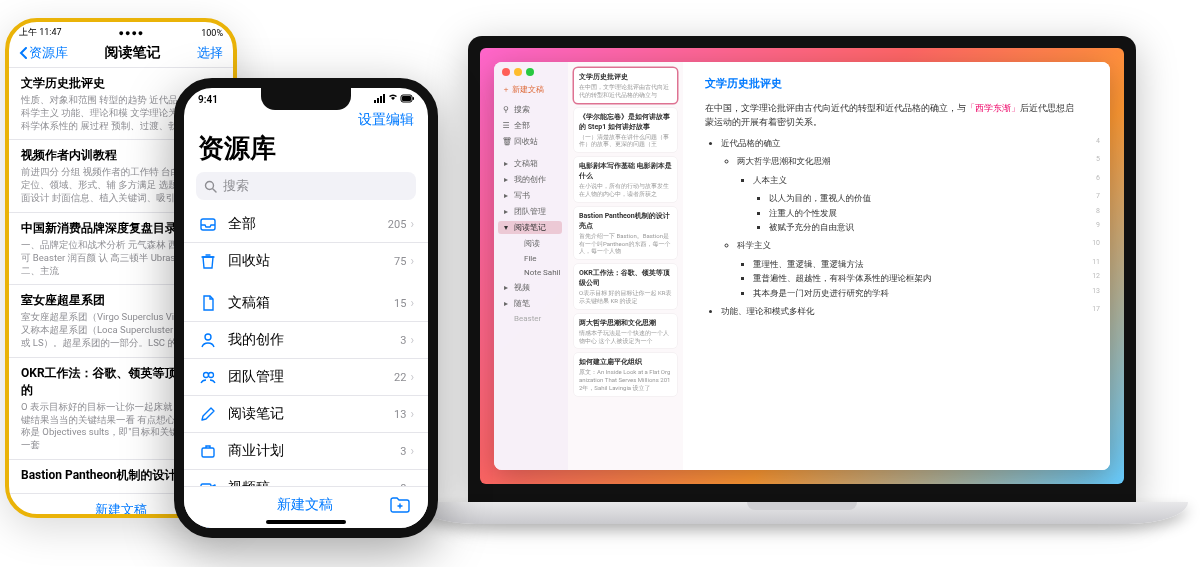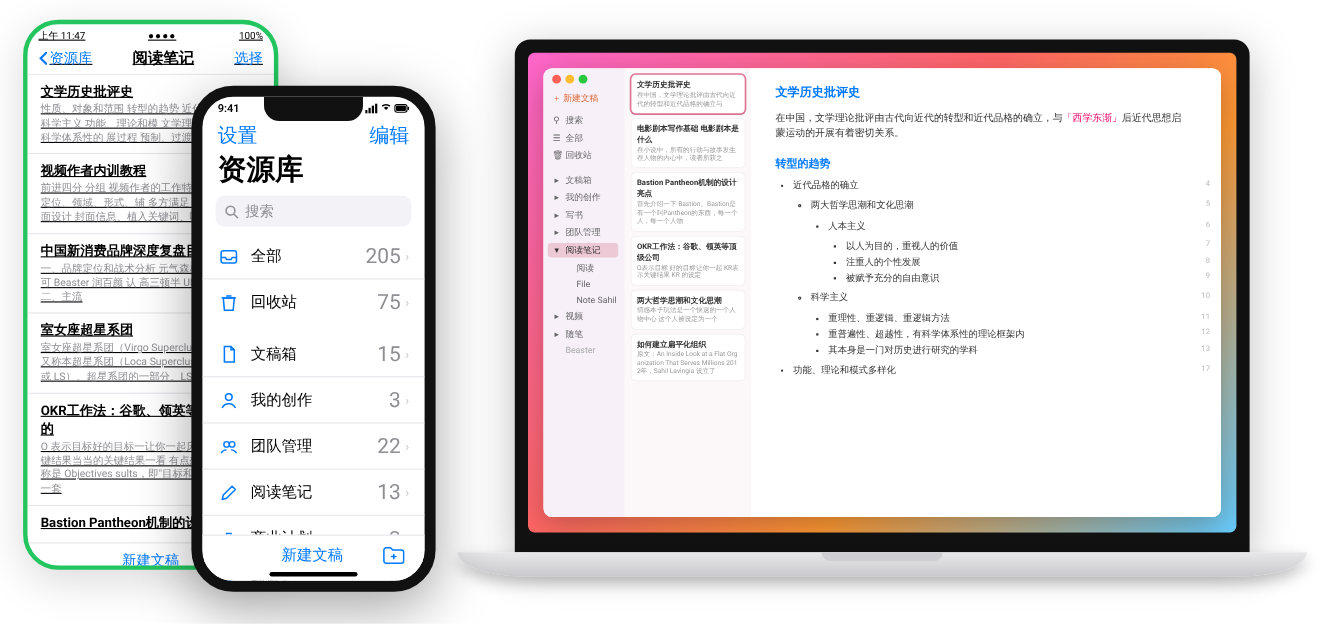--- a/index.html
+++ b/index.html
@@ -6,45 +6,45 @@
     --blue:#007aff;
     --red:#ff3b30;
     --gray:#8e8e93;
     --divider:#e5e5ea;
     --bg:#f2f2f7;
   }
   *{box-sizing:border-box;font-family:-apple-system,BlinkMacSystemFont,"Segoe UI",Roboto,Helvetica,Arial,sans-serif;}
   body{margin:0;background:#fff;width:1200px;height:567px;position:relative;overflow:hidden;}
 
   
-  .phone-back{position:absolute;left:21px;top:18px;width:232px;height:500px;background:#fff;border-radius:32px;border:4px solid #22c55e;box-shadow:0 10px 40px rgba(0,0,0,.15);overflow:hidden;text-decoration:underline;}
+  .phone-back{position:absolute;left:5px;top:18px;width:232px;height:500px;background:#fff;border-radius:32px;border:4px solid #eab308;box-shadow:0 10px 40px rgba(0,0,0,.15);overflow:hidden;}
   .pb-status{display:flex;justify-content:space-between;align-items:center;font-size:9px;padding:4px 10px 0;color:#000;}
   .pb-status .dots{letter-spacing:1px}
   .pb-nav{display:flex;align-items:center;justify-content:space-between;padding:5px 10px;font-size:13px;color:var(--blue);}
   .pb-nav .back{display:flex;align-items:center;gap:2px}
   .pb-nav .title{color:#000;font-weight:600;font-size:14px}
   .pb-list{overflow:hidden}
   .pb-item{padding:7px 12px;border-top:.5px solid var(--divider);}
   .pb-item h4{margin:0 0 2px;font-size:12px;font-weight:700;color:#000}
   .pb-item p{margin:0;font-size:9.5px;line-height:1.35;color:var(--gray);word-break:break-all}
   .pb-new{padding:7px 0;text-align:center;color:var(--blue);font-size:13px;border-top:.5px solid var(--divider);font-weight:500}
 
   
-  .phone-front{position:absolute;left:174px;top:78px;width:222px;height:460px;background:#fff;border-radius:38px;border:10px solid #111;box-shadow:0 15px 50px rgba(0,0,0,.35);overflow:hidden;z-index:5}
+  .phone-front{position:absolute;left:174px;top:78px;width:264px;height:460px;background:#fff;border-radius:38px;border:10px solid #111;box-shadow:0 15px 50px rgba(0,0,0,.35);overflow:hidden;z-index:5}
   .notch{position:absolute;top:0;left:50%;transform:translateX(-50%);width:90px;height:22px;background:#111;border-radius:0 0 14px 14px;z-index:3}
   .if-status{display:flex;justify-content:space-between;padding:6px 14px 2px;font-size:10px;font-weight:600}
-  .if-topbar{display:flex;justify-content:space-between;padding:4px 14px 0;font-size:18px;color:var(--blue)}
+  .if-topbar{display:flex;justify-content:flex-end;padding:4px 14px 0;font-size:14px;color:var(--blue)}
   .if-title{font-size:26px;font-weight:700;padding:2px 14px 6px}
   .if-search{margin:0 12px;background:var(--bg);border-radius:8px;display:flex;align-items:center;gap:6px;padding:5px 8px;font-size:13px;color:var(--gray)}
   .if-sec{margin-top:6px}
   .if-row{display:flex;align-items:center;padding:9px 14px;font-size:14px;border-top:.5px solid var(--divider)}
   .if-row:first-child{border-top:none}
   .if-row .ic{width:20px;margin-right:10px;color:var(--blue);display:flex;align-items:center;justify-content:center}
   .if-row .lbl{flex:1;color:#000}
-  .if-row .cnt{color:var(--gray);font-size:19px;margin-right:4px}
+  .if-row .cnt{color:var(--gray);font-size:11px;margin-right:4px}
   .if-row .chev{color:#c7c7cc;font-size:12px}
   .if-bottom{position:absolute;bottom:0;left:0;right:0;display:flex;align-items:center;justify-content:space-between;padding:9px 18px 14px;border-top:.5px solid var(--divider);background:#fff}
   .if-bottom .c{flex:1;text-align:center;color:var(--blue);font-size:14px;font-weight:500}
   .if-bottom .ic{color:var(--blue);font-size:18px}
   .home-ind{position:absolute;bottom:4px;left:50%;transform:translateX(-50%);width:80px;height:4px;background:#000;border-radius:3px}
 
   
   .laptop{position:absolute;left:416px;top:36px;width:772px;}
   .lap-screen{margin:0 52px;height:466px;background:#111;border-radius:14px 14px 0 0;padding:12px 12px 18px;box-shadow:0 10px 40px rgba(0,0,0,.25)}
   .lap-inner{width:100%;height:100%;border-radius:6px;overflow:hidden;display:flex;background:linear-gradient(135deg,#f6c 0%,#f66 40%,#f93 65%,#6cf 100%)}
@@ -353,20 +353,24 @@
               </div>
             </div>
         </div>
 
         <div class="mw-cards" id="mw-cards">
             <div class="card sel">
               <h6>文学历史批评史</h6>
               <p>在中国，文学理论批评由古代向近代的转型和近代品格的确立与</p>
             </div>
             <div class="card">
+              <h6>《学尔能忘卷》是如何讲故事的 Step1 如何讲好故事</h6>
+              <p>（一）清楚故事在讲什么问题（事件）的故事、更深的问题（王</p>
+            </div>
+            <div class="card">
               <h6>电影剧本写作基础 电影剧本是什么</h6>
               <p>在小说中，所有的行动与故事发生在人物的内心中，读者所获之</p>
             </div>
             <div class="card">
               <h6>Bastion Pantheon机制的设计亮点</h6>
               <p>首先介绍一下 Bastion。Bastion是有一个叫Pantheon的东西，每一个人，每一个人物</p>
             </div>
             <div class="card">
               <h6>OKR工作法：谷歌、领英等顶级公司</h6>
               <p>O表示目标 好的目标让你一起 KR表示关键结果 KR 的设定</p>
@@ -379,21 +383,20 @@
               <h6>如何建立扁平化组织</h6>
               <p>原文：An Inside Look at a Flat Organization That Serves Millions 2012年，Sahil Lavingia 设立了</p>
             </div>
           </div>
 
         <div class="mw-doc">
           <h3>文学历史批评史</h3>
           <p>
             <span>在中国，文学理论批评由古代向近代的转型和近代品格的确立，与</span><span class="hl">「西学东渐」</span><span>后近代思想启蒙运动的开展有着密切关系。</span>
           </p>
-          <h4>转型的趋势</h4>
           <ul id="doc-ul">
               <li><span>近代品格的确立</span><span class="ln">4</span><ul>
                   <li><span>两大哲学思潮和文化思潮</span><span class="ln">5</span><ul>
                       <li><span>人本主义</span><span class="ln">6</span><ul>
                           <li><span>以人为目的，重视人的价值</span><span class="ln">7</span></li>
                           <li><span>注重人的个性发展</span><span class="ln">8</span></li>
                           <li><span>被赋予充分的自由意识</span><span class="ln">9</span></li>
                         </ul></li>
                     </ul></li>
                   <li><span>科学主义</span><span class="ln">10</span><ul>

